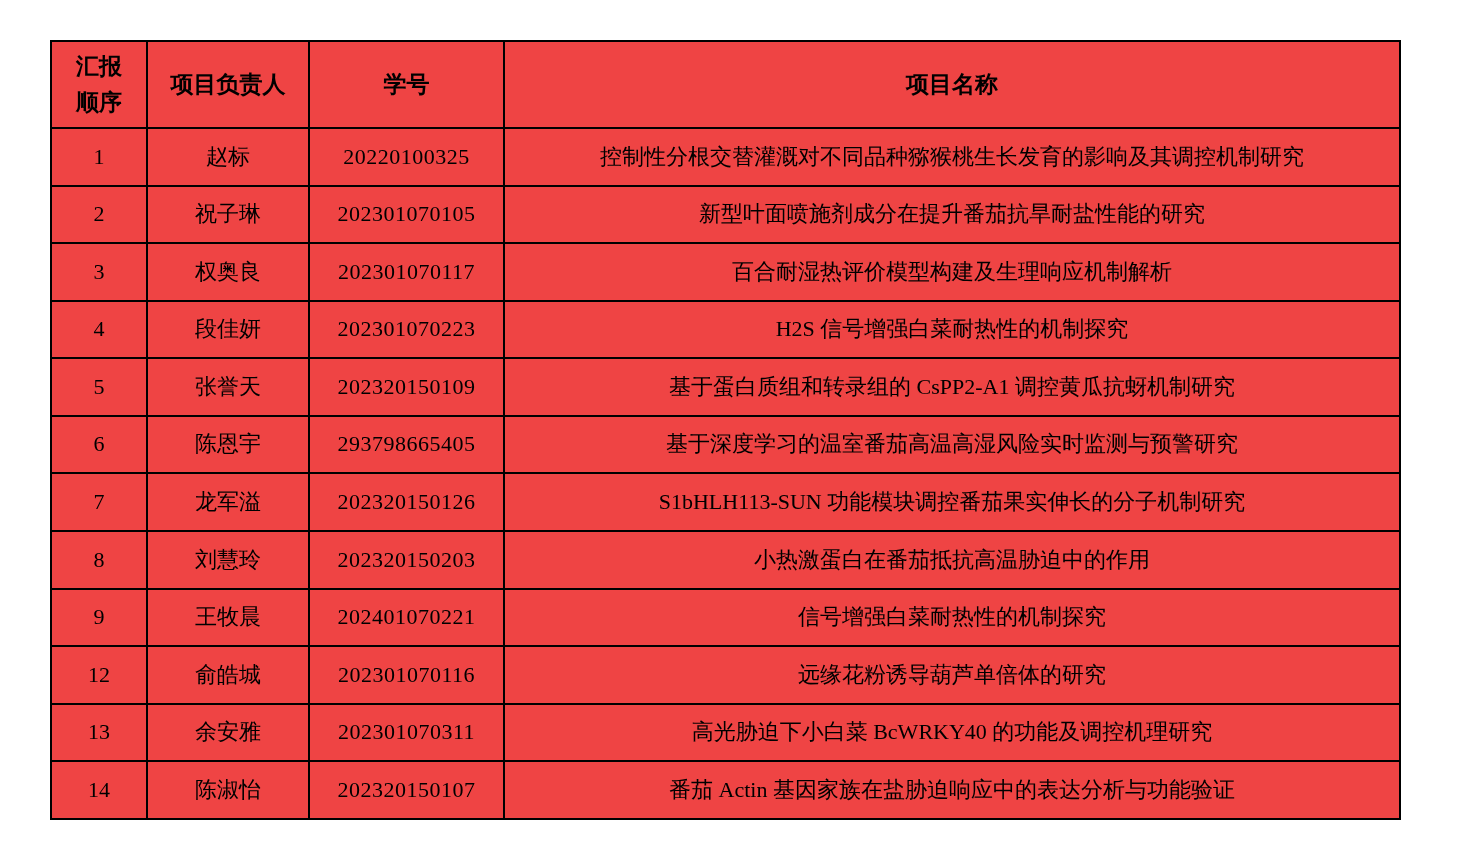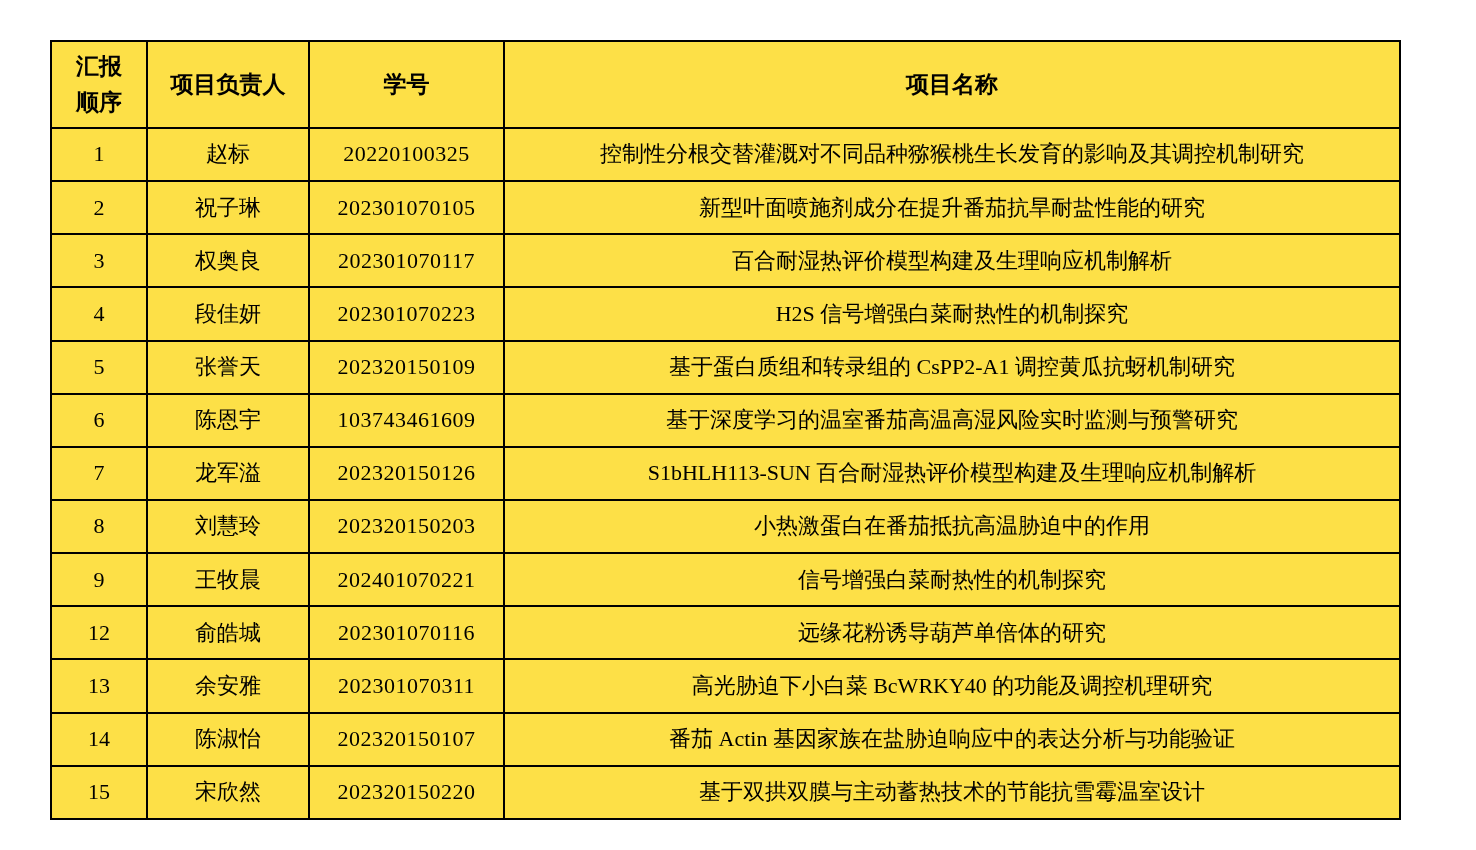--- a/index.html
+++ b/index.html
@@ -17,21 +17,21 @@
     background: #ffffff;
   }
   table.schedule {
     position: absolute;
     left: 50px;
     top: 40px;
     width: 1349px;
     height: 780px;
     border-collapse: collapse;
     table-layout: fixed;
-    background: #fde047;
+    background: #ef4444;
     font-family: "Liberation Serif", "DejaVu Serif", serif;
     color: #000000;
   }
   table.schedule th, table.schedule td {
     border: 2px solid #000000;
     text-align: center;
     vertical-align: middle;
     padding: 0 4px;
     overflow: hidden;
   }
@@ -102,29 +102,29 @@
   <tr>
     <td class="c-order">5</td>
     <td class="c-name">张誉天</td>
     <td class="c-id">202320150109</td>
     <td class="c-project">基于蛋白质组和转录组的 CsPP2-A1 调控黄瓜抗蚜机制研究</td>
   </tr>
 
   <tr>
     <td class="c-order">6</td>
     <td class="c-name">陈恩宇</td>
-    <td class="c-id">103743461609</td>
+    <td class="c-id">293798665405</td>
     <td class="c-project">基于深度学习的温室番茄高温高湿风险实时监测与预警研究</td>
   </tr>
 
   <tr>
     <td class="c-order">7</td>
     <td class="c-name">龙军溢</td>
     <td class="c-id">202320150126</td>
-    <td class="c-project">S1bHLH113-SUN 百合耐湿热评价模型构建及生理响应机制解析</td>
+    <td class="c-project">S1bHLH113-SUN 功能模块调控番茄果实伸长的分子机制研究</td>
   </tr>
 
   <tr>
     <td class="c-order">8</td>
     <td class="c-name">刘慧玲</td>
     <td class="c-id">202320150203</td>
     <td class="c-project">小热激蛋白在番茄抵抗高温胁迫中的作用</td>
   </tr>
 
   <tr>
@@ -150,21 +150,15 @@
     <td class="c-project">高光胁迫下小白菜 BcWRKY40 的功能及调控机理研究</td>
   </tr>
 
   <tr>
     <td class="c-order">14</td>
     <td class="c-name">陈淑怡</td>
     <td class="c-id">202320150107</td>
     <td class="c-project">番茄 Actin 基因家族在盐胁迫响应中的表达分析与功能验证</td>
   </tr>
 
-  <tr>
-    <td class="c-order">15</td>
-    <td class="c-name">宋欣然</td>
-    <td class="c-id">202320150220</td>
-    <td class="c-project">基于双拱双膜与主动蓄热技术的节能抗雪霉温室设计</td>
-  </tr>
 </tbody>
   </table>
 </div>
 
 </body></html>

